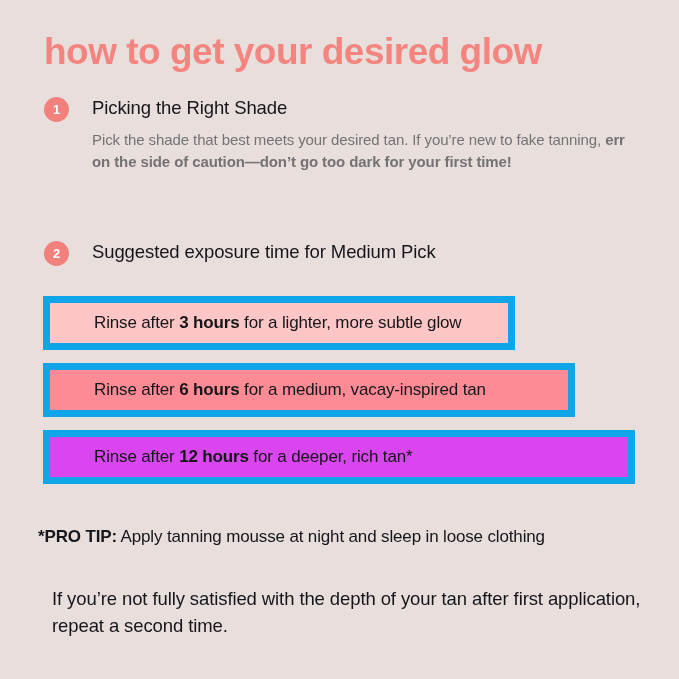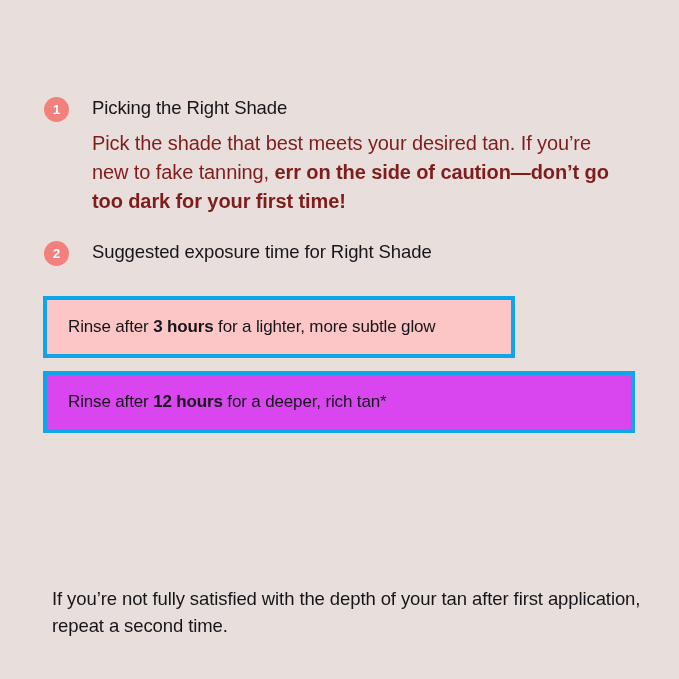--- a/index.html
+++ b/index.html
@@ -66,41 +66,42 @@
   }
   .step-heading {
     font-size: 18.5px;
     font-weight: 400;
     color: #16161a;
     line-height: 1.25;
     letter-spacing: -0.1px;
   }
   .step-para {
     margin-top: 10px;
-    font-size: 20px;
-    color: #7f1d1d;
+    font-size: 15px;
+    color: #737373;
     line-height: 1.45;
     letter-spacing: -0.1px;
     max-width: 536px;
   }
   .step-para b { font-weight: 700; }
 
   
   .bars {
     position: absolute;
     left: 43px;
     top: 296px;
   }
   .bar {
     box-sizing: border-box;
-    height: 62px;
-    border: 4px solid #0ea5e9;
+    height: 54px;
+    border: 7px solid #0ea5e9;
     display: flex;
     align-items: center;
     margin-bottom: 13px;
+    padding-left: 23px;
   }
   .bar-label {
     font-size: 17px;
     color: #16161a;
     letter-spacing: -0.15px;
     padding-left: 21px;
     white-space: nowrap;
   }
   .bar-label b { font-weight: 700; }
 
@@ -124,45 +125,50 @@
     color: #16161a;
     line-height: 1.45;
     letter-spacing: -0.1px;
   }
 </style>
 </head>
 <body>
 
 <div class="page">
 
+  <div class="title">how to get your desired glow</div>
 
   <div class="step step-1">
     <div class="badge">1</div>
     <div class="step-body">
       <div class="step-heading">Picking the Right Shade</div>
       <div class="step-para"><span>Pick the shade that best meets your desired tan. If you’re new to fake tanning, </span><b>err on the side of caution—don’t go too dark for your first time!</b></div>
     </div>
   </div>
 
   <div class="step step-2">
     <div class="badge">2</div>
     <div class="step-body">
-      <div class="step-heading">Suggested exposure time for Right Shade</div>
+      <div class="step-heading">Suggested exposure time for Medium Pick</div>
     </div>
   </div>
 
   <div class="bars">
 
     <div class="bar" id="bar-0" style="background: rgb(253, 198, 198); width: 472px;">
       <span class="bar-label"><span>Rinse after </span><b>3 hours</b><span> for a lighter, more subtle glow</span></span>
     </div>
 
+    <div class="bar" id="bar-1" style="background: rgb(252, 139, 150); width: 532px;">
+      <span class="bar-label"><span>Rinse after </span><b>6 hours</b><span> for a medium, vacay-inspired tan</span></span>
+    </div>
 
     <div class="bar" id="bar-2" style="background: #d946ef; width: 592px;">
       <span class="bar-label"><span>Rinse after </span><b>12 hours</b><span> for a deeper, rich tan*</span></span>
     </div>
 
   </div>
 
+  <div class="protip"><b>*PRO TIP:</b><span> Apply tanning mousse at night and sleep in loose clothing</span></div>
 
   <div class="footer">If you’re not fully satisfied with the depth of your tan after first application, repeat a second time.</div>
 
 </div>
 
 </body></html>

